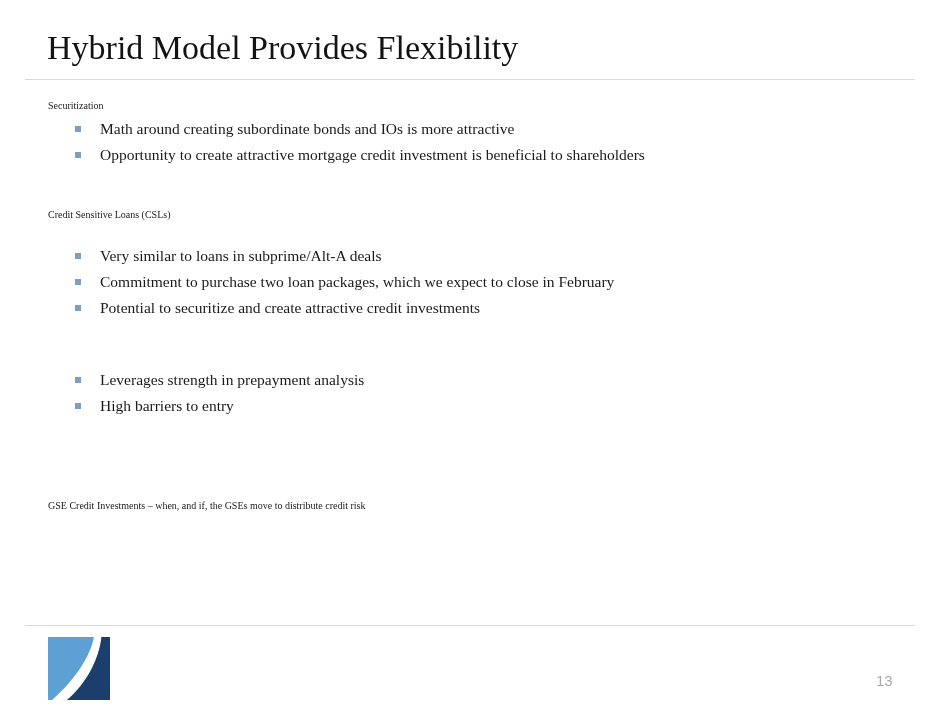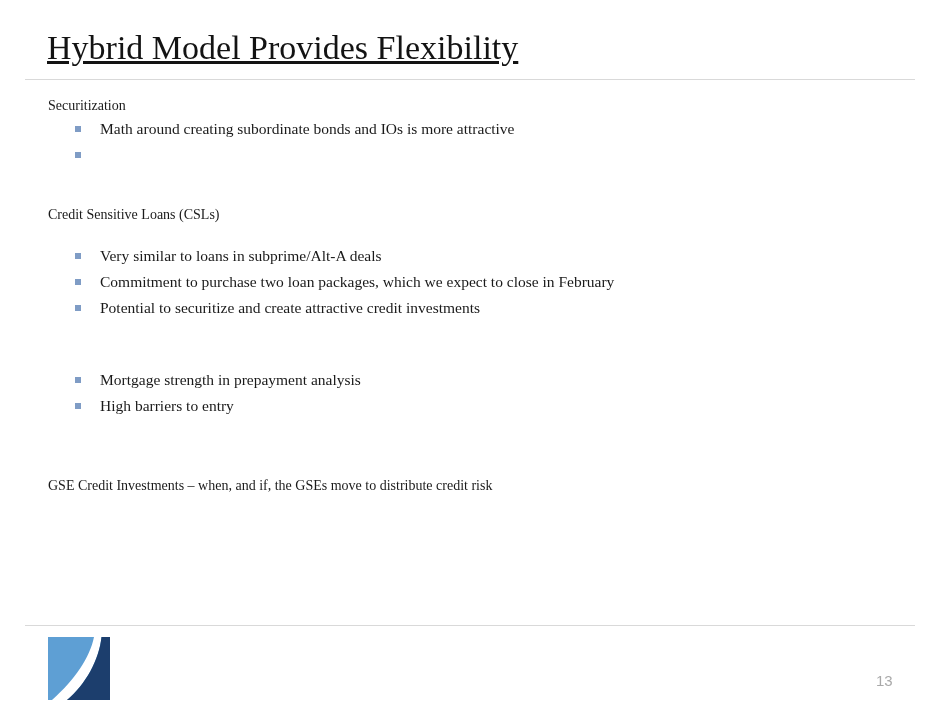--- a/index.html
+++ b/index.html
@@ -3,37 +3,37 @@
 <meta charset="utf-8">
 <style>
   html,body{margin:0;padding:0}
   body{
     width:940px;height:705px;position:relative;overflow:hidden;
     background:#ffffff;color:#1a1a1a;
     font-family:"Liberation Serif", serif;
   }
   .slide-title{
     position:absolute;left:47px;top:26px;margin:0;
-    font-size:34px;line-height:44px;font-weight:400;color:#131313;text-decoration:underline;
+    font-size:34px;line-height:44px;font-weight:400;color:#131313;
   }
   .rule{position:absolute;left:25px;width:890px;height:1px;background:#d9d9d9}
   .rule-top{top:79px}
   .rule-bottom{top:625px}
   .sec{position:absolute;left:48px;right:40px}
-  .sec-heading{margin:0;font-size:14px;line-height:20px;font-weight:400;color:#1a1a1a}
+  .sec-heading{margin:0;font-size:10px;line-height:20px;font-weight:400;color:#1a1a1a}
   ul.bullets{list-style:none;margin:0;padding:0}
   ul.bullets li{position:relative;padding-left:52px;line-height:26px;font-size:15.5px}
   .bullet-marker{
     position:absolute;left:27px;top:10px;width:6px;height:6px;
     background:#7f9cc5;
   }
   #sec-0{top:96px}
   #sec-1{top:205px}
   #sec-2{top:364px}
-  #sec-3{top:476px}
+  #sec-3{top:496px}
   #sec-0 ul{}
   #sec-1 ul{margin-top:18px}
   #sec-2 ul{margin-top:3px}
   .logo{position:absolute;left:48px;top:637px;width:62px;height:63px}
   .page-number{
     position:absolute;left:876px;top:672px;
     font-family:"Liberation Sans", sans-serif;
     font-size:15px;line-height:18px;color:#a9a9a9;
   }
 </style>
@@ -45,20 +45,21 @@
 
 <section class="sec" id="sec-0">
   <h2 class="sec-heading">Securitization</h2>
   <ul class="bullets">
     <li>
       <span class="bullet-marker"></span>
       <span>Math around creating subordinate bonds and IOs is more attractive</span>
     </li>
     <li>
       <span class="bullet-marker"></span>
+      <span>Opportunity to create attractive mortgage credit investment is beneficial to shareholders</span>
     </li>
   </ul>
 </section>
 
 <section class="sec" id="sec-1">
   <h2 class="sec-heading">Credit Sensitive Loans (CSLs)</h2>
   <ul class="bullets">
     <li>
       <span class="bullet-marker"></span>
       <span>Very similar to loans in subprime/Alt-A deals</span>
@@ -71,21 +72,21 @@
       <span class="bullet-marker"></span>
       <span>Potential to securitize and create attractive credit investments</span>
     </li>
   </ul>
 </section>
 
 <section class="sec" id="sec-2">
   <ul class="bullets">
     <li>
       <span class="bullet-marker"></span>
-      <span>Mortgage strength in prepayment analysis</span>
+      <span>Leverages strength in prepayment analysis</span>
     </li>
     <li>
       <span class="bullet-marker"></span>
       <span>High barriers to entry</span>
     </li>
   </ul>
 </section>
 
 <section class="sec" id="sec-3">
   <h2 class="sec-heading">GSE Credit Investments – when, and if, the GSEs move to distribute credit risk</h2>

